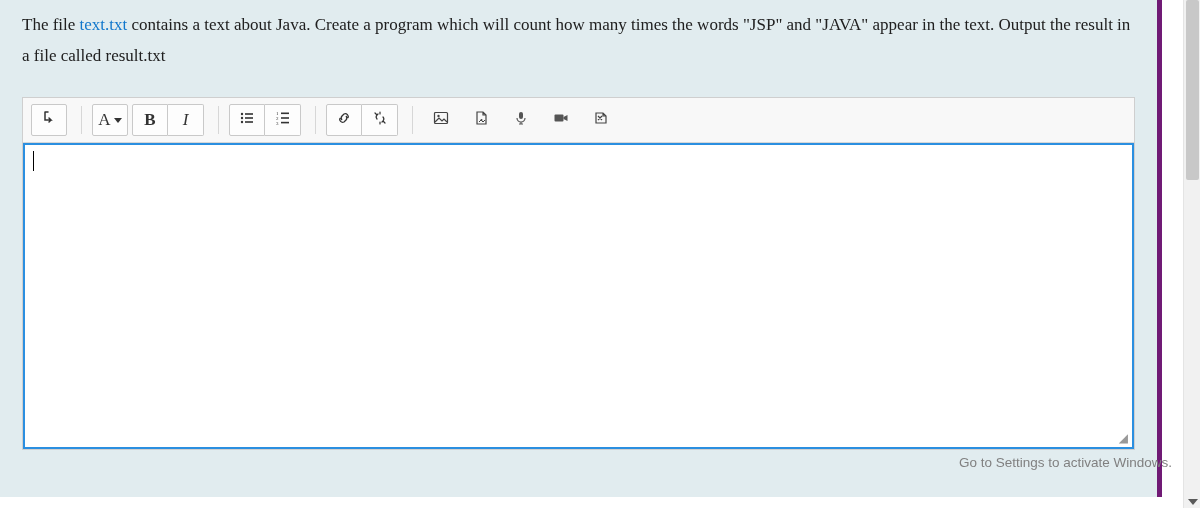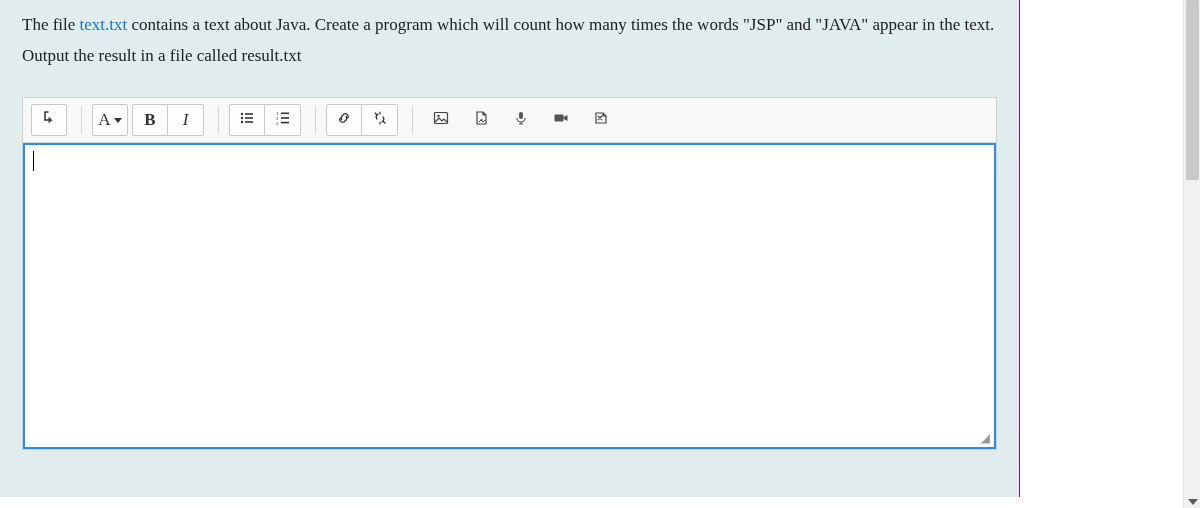--- a/index.html
+++ b/index.html
@@ -7,23 +7,23 @@
     font-family: Georgia, 'Times New Roman', serif;
     background: #fff;
     width: 1200px;
     height: 508px;
     position: relative;
     overflow: hidden;
   }
   .page-container {
     background: #e1ecef;
     padding: 10px 22px 18px 22px;
-    width: 1020px;
+    width: 1162px;
     height: 497px;
-    border-right: 1px solid #701a75;
+    border-right: 5px solid #701a75;
   }
   .question-text {
     font-size: 17px;
     line-height: 1.8;
     color: #202020;
     margin-bottom: 26px;
   }
   .question-text .file-link {
     color: #1177cc;
     cursor: pointer;
@@ -275,18 +275,19 @@
 
     <div class="editor-area">
       <div class="cursor-caret"></div>
       <span></span>
       <div class="resize-handle">◢</div>
     </div>
   </div>
 </div>
 
 <div class="watermark">
+  <div class="wm-sub">Go to Settings to activate Windows.</div>
 </div>
 
 <div class="right-scroll">
   <div class="scroll-thumb"></div>
   <div class="scroll-arrow"></div>
 </div>
 
 </body></html>

